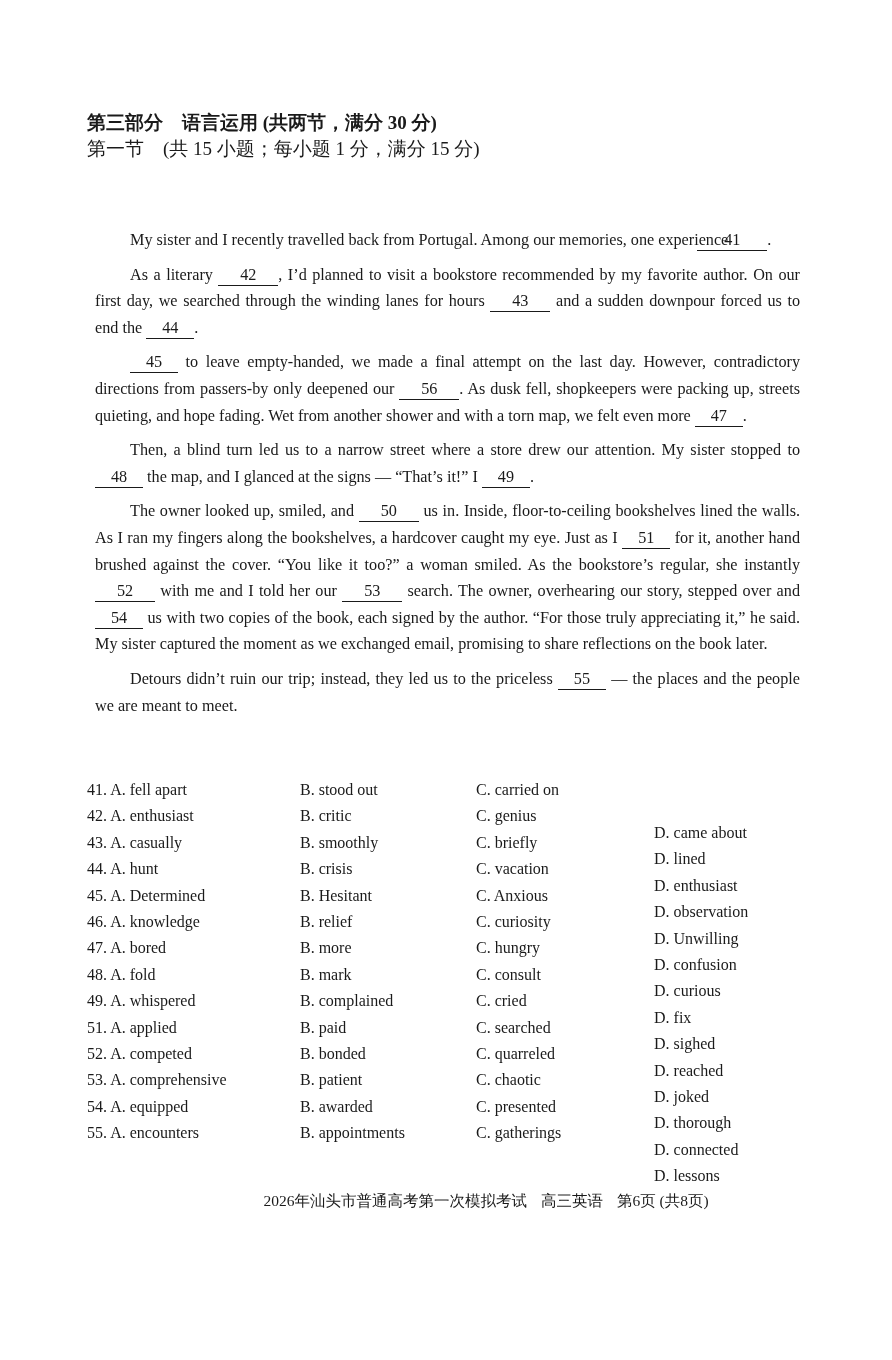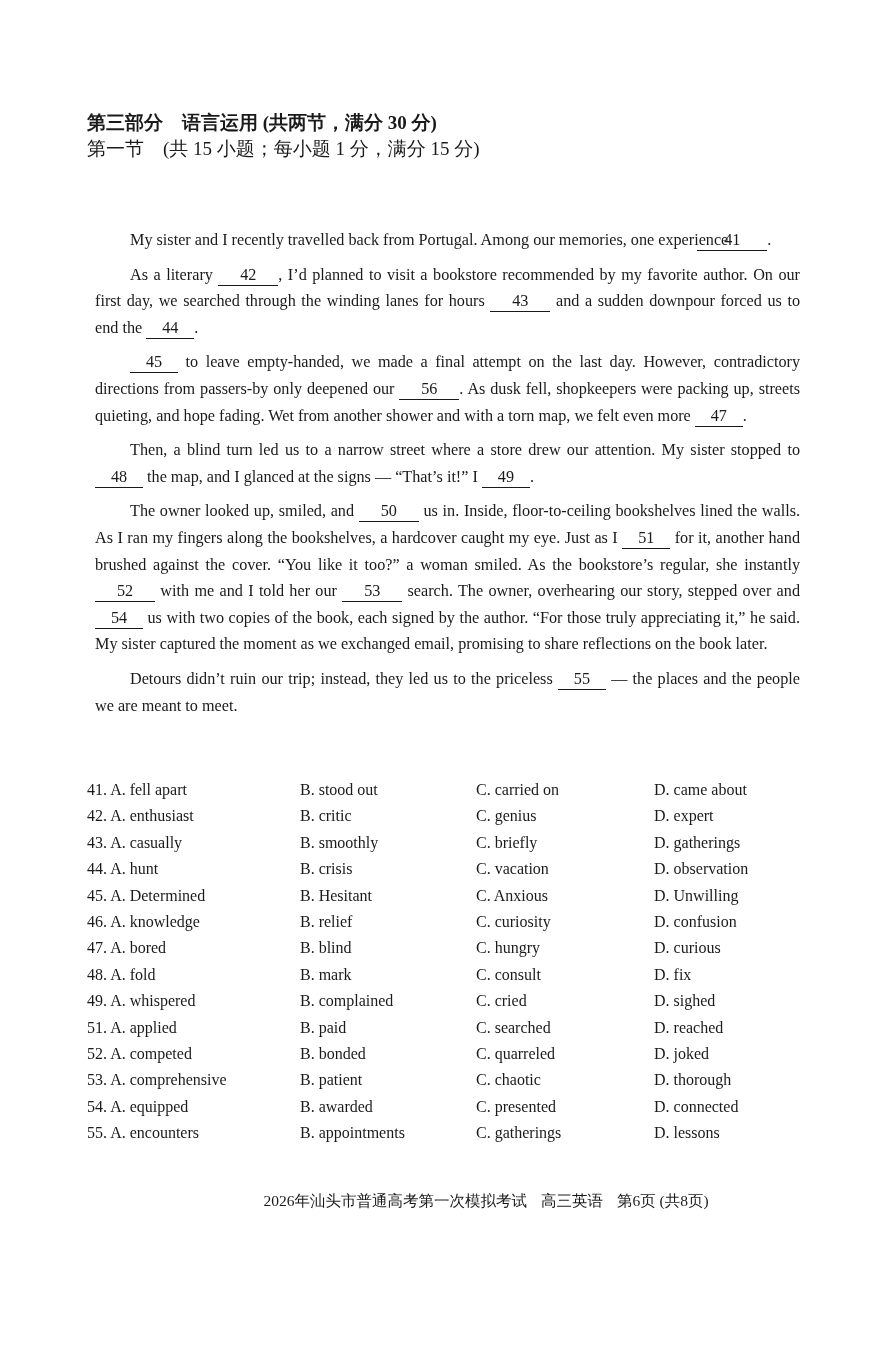--- a/index.html
+++ b/index.html
@@ -28,21 +28,21 @@
   .b-s { width: 48px; }
   .b-m { width: 60px; }
   .b-l { width: 70px; }
 
   .options { position: absolute; left: 87px; top: 779px; width: 730px; }
   .opt-row { position: relative; height: 26.4px; font-size: 16px; line-height: 22px; white-space: nowrap; }
   .opt-row span { position: absolute; top: 0; }
   .c-a { left: 0; text-align: center; }
   .c-b { left: 213px; }
   .c-c { left: 389px; text-align: center; }
-  .c-d { left: 567px; }
+  .c-d { left: 567px; margin-top: 43px; }
 
   .footer {
     position: absolute; left: 0; width: 892px; top: 1191px;
     text-align: center; font-size: 15.5px; line-height: 20px; white-space: nowrap; padding-left: 40px;
   }
   .footer .sp { display: inline-block; width: 14px; }
 </style>
 </head>
 <body>
 
@@ -69,27 +69,27 @@
     <div class="opt-row">
         <span class="c-a"><span style="position:static">41.</span> <span style="position:static">A. fell apart</span></span>
         <span class="c-b">B. stood out</span>
         <span class="c-c">C. carried on</span>
         <span class="c-d">D. came about</span>
       </div>
     <div class="opt-row">
         <span class="c-a"><span style="position:static">42.</span> <span style="position:static">A. enthusiast</span></span>
         <span class="c-b">B. critic</span>
         <span class="c-c">C. genius</span>
-        <span class="c-d">D. expert</span>
+        <span class="c-d">D. lined</span>
       </div>
     <div class="opt-row">
         <span class="c-a"><span style="position:static">43.</span> <span style="position:static">A. casually</span></span>
         <span class="c-b">B. smoothly</span>
         <span class="c-c">C. briefly</span>
-        <span class="c-d">D. gatherings</span>
+        <span class="c-d">D. enthusiast</span>
       </div>
     <div class="opt-row">
         <span class="c-a"><span style="position:static">44.</span> <span style="position:static">A. hunt</span></span>
         <span class="c-b">B. crisis</span>
         <span class="c-c">C. vacation</span>
         <span class="c-d">D. observation</span>
       </div>
     <div class="opt-row">
         <span class="c-a"><span style="position:static">45.</span> <span style="position:static">A. Determined</span></span>
         <span class="c-b">B. Hesitant</span>
@@ -97,21 +97,21 @@
         <span class="c-d">D. Unwilling</span>
       </div>
     <div class="opt-row">
         <span class="c-a"><span style="position:static">46.</span> <span style="position:static">A. knowledge</span></span>
         <span class="c-b">B. relief</span>
         <span class="c-c">C. curiosity</span>
         <span class="c-d">D. confusion</span>
       </div>
     <div class="opt-row">
         <span class="c-a"><span style="position:static">47.</span> <span style="position:static">A. bored</span></span>
-        <span class="c-b">B. blind</span>
+        <span class="c-b">B. more</span>
         <span class="c-c">C. hungry</span>
         <span class="c-d">D. curious</span>
       </div>
     <div class="opt-row">
         <span class="c-a"><span style="position:static">48.</span> <span style="position:static">A. fold</span></span>
         <span class="c-b">B. mark</span>
         <span class="c-c">C. consult</span>
         <span class="c-d">D. fix</span>
       </div>
     <div class="opt-row">

